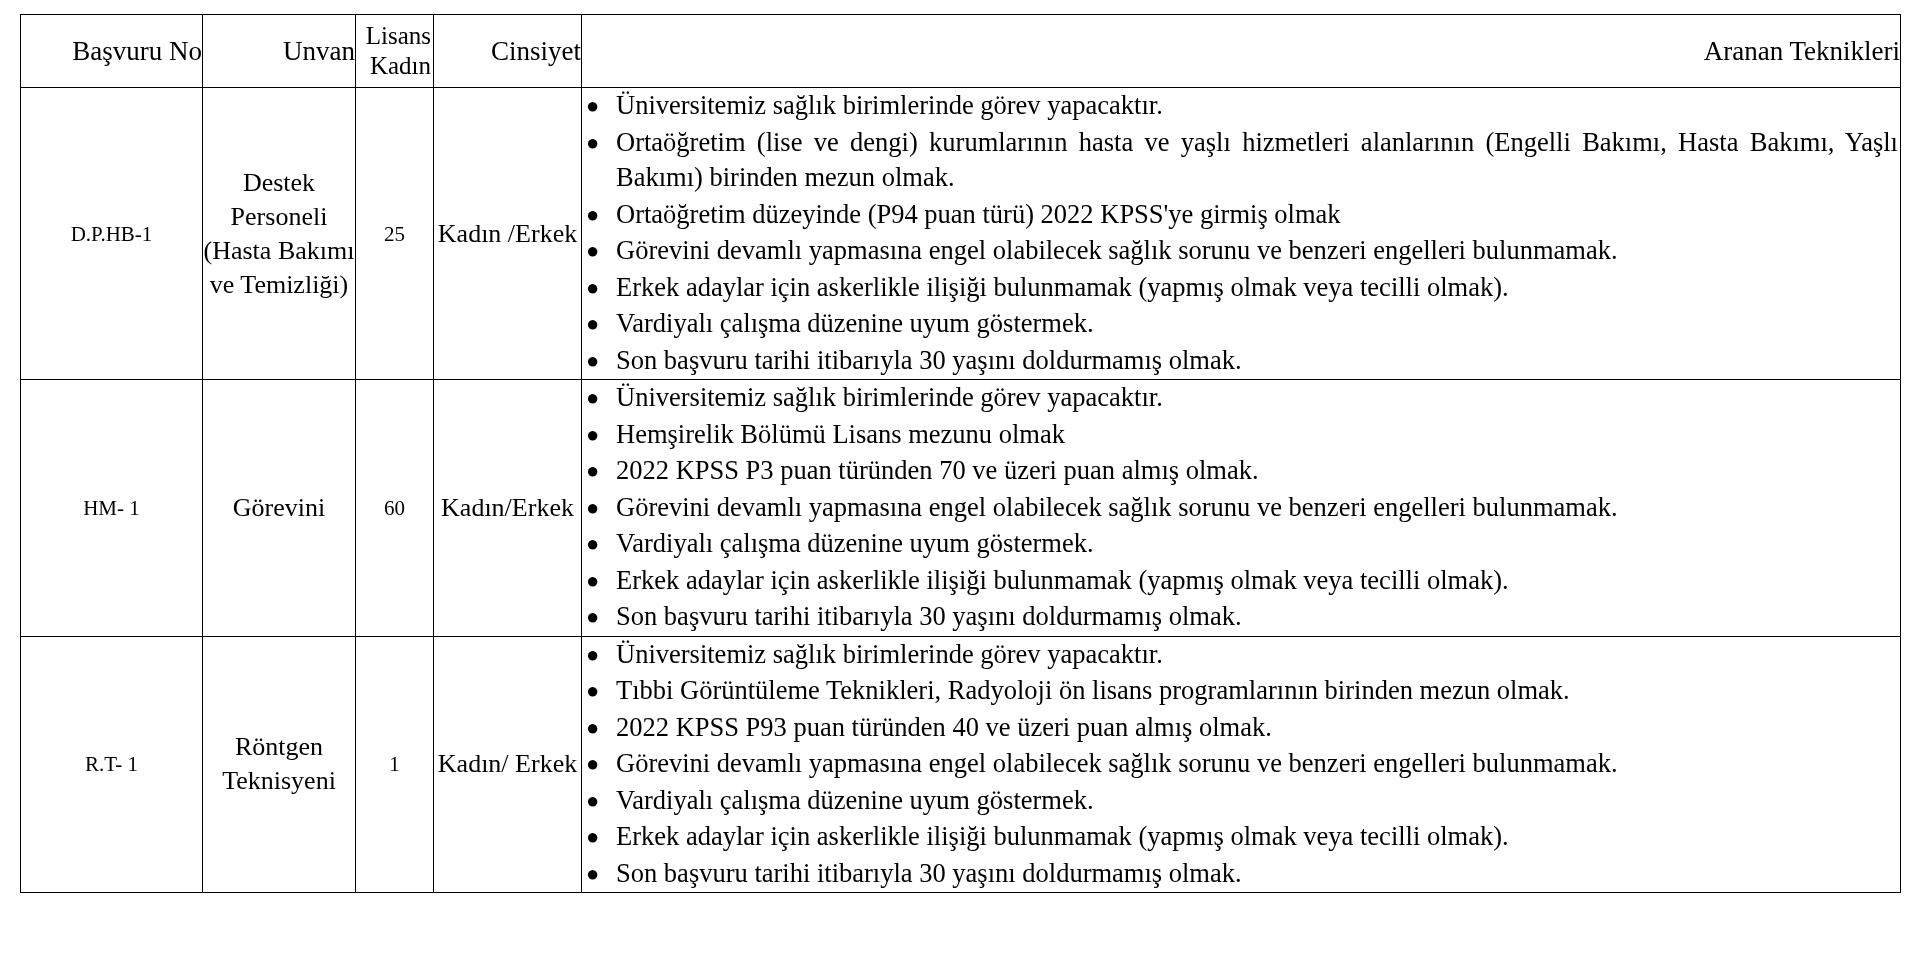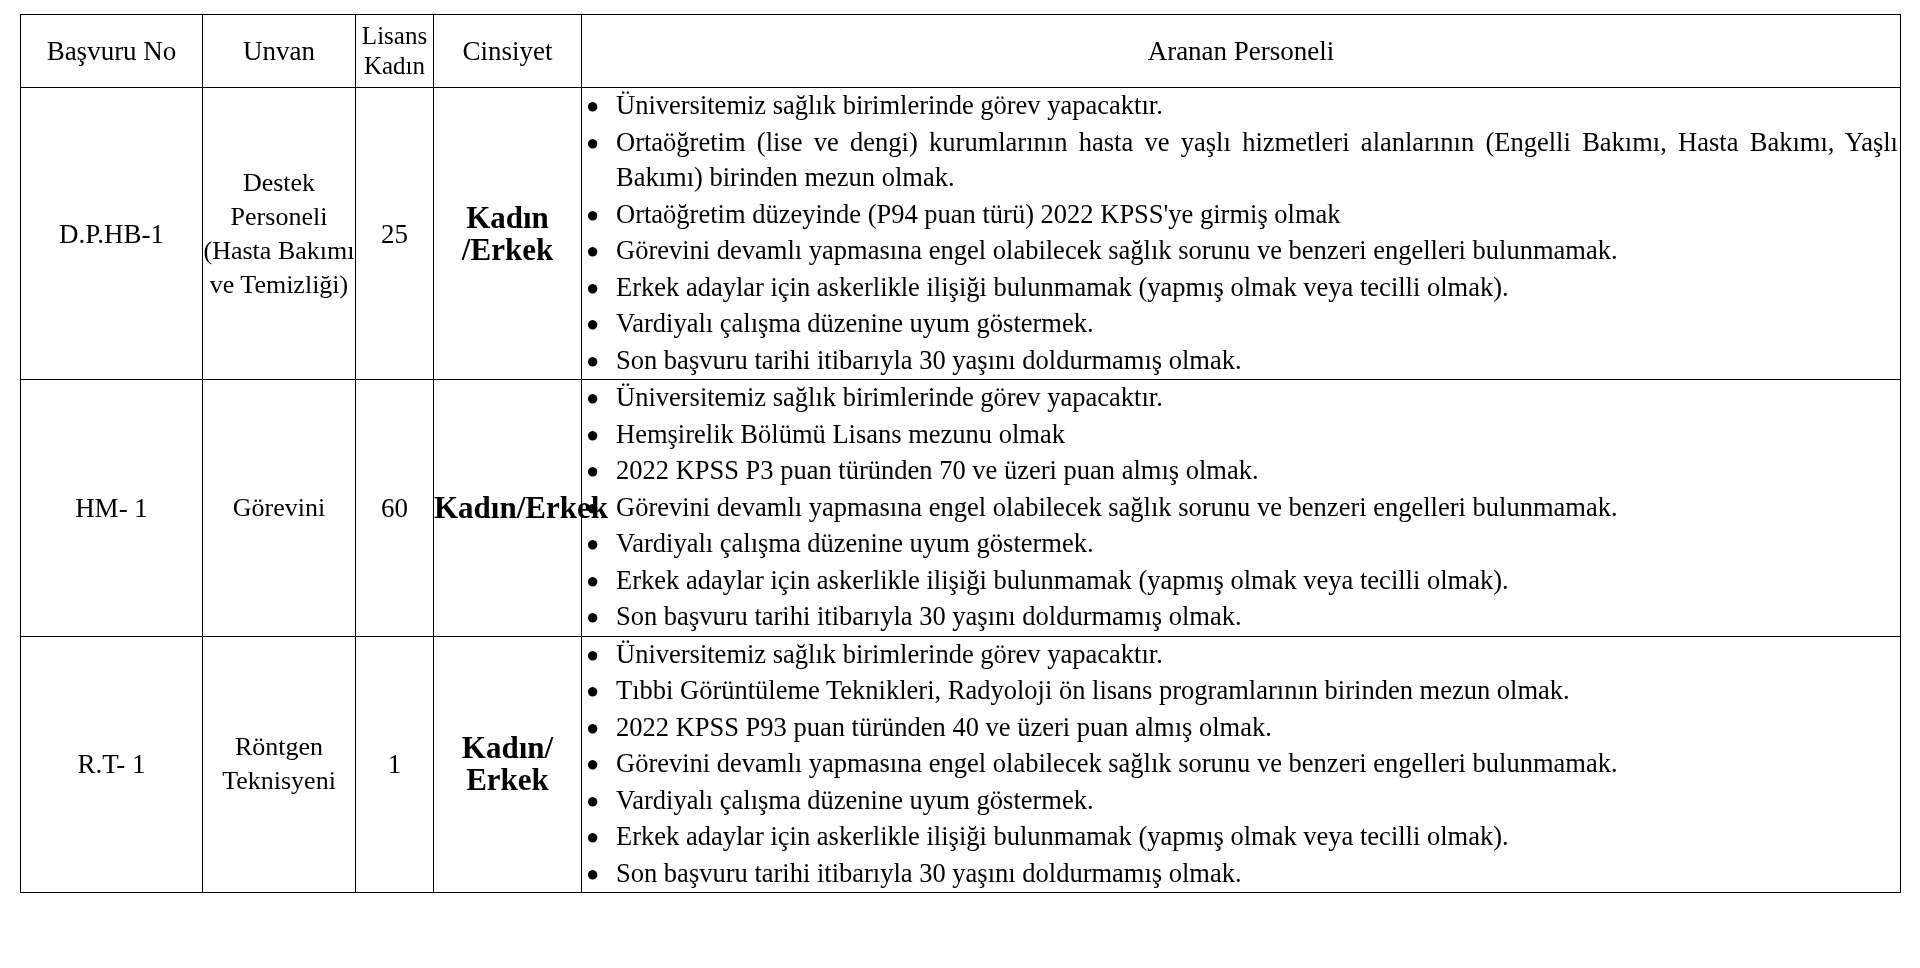--- a/index.html
+++ b/index.html
@@ -53,50 +53,49 @@
   }
 
   
   col.c-no    { width: 182px; }
   col.c-unvan { width: 153px; }
   col.c-kadro { width: 78px;  }
   col.c-cins  { width: 148px; }
   col.c-nite  { width: 1319px; }
 
   thead td {
-    text-align: center;
+    text-align: right;
     font-size: 27px;
     line-height: 31px;
     padding: 9px 4px;
     height: 66px;
   }
   thead td.kadro-head {
     font-size: 25px;
     line-height: 30px;
     padding: 6px 2px;
   }
 
   td.cell-center {
     text-align: center;
-    font-size: 27px;
+    font-size: 21px;
     line-height: 34px;
     padding: 6px 3px;
   }
   td.cell-unvan {
     text-align: center;
     font-size: 26px;
     line-height: 34px;
     padding: 6px 3px;
   }
   td.cell-cins {
     text-align: center;
-    font-size: 31px;
+    font-size: 26px;
     line-height: 32px;
     padding: 6px 2px;
-    font-weight: bold;
   }
 
   td.nitelik {
     vertical-align: top;
     padding: 8px 10px 8px 10px;
   }
   ul.quals {
     list-style: none;
     margin: 0;
     padding: 0;
@@ -139,21 +138,21 @@
     </colgroup>
     <thead>
       <tr>
         <td>Başvuru No</td>
         <td>Unvan</td>
         <td class="kadro-head">
           <span>Lisans</span><br>
           <span>Kadın</span>
         </td>
         <td>Cinsiyet</td>
-        <td>Aranan Personeli</td>
+        <td>Aranan Teknikleri</td>
       </tr>
     </thead>
     <tbody id="table-body">
         <tr>
           <td class="cell-center">D.P.HB-1</td>
           <td class="cell-unvan">Destek Personeli (Hasta Bakımı ve Temizliği)</td>
           <td class="cell-center">25</td>
           <td class="cell-cins">Kadın /Erkek</td>
           <td class="nitelik">
             <ul class="quals">

